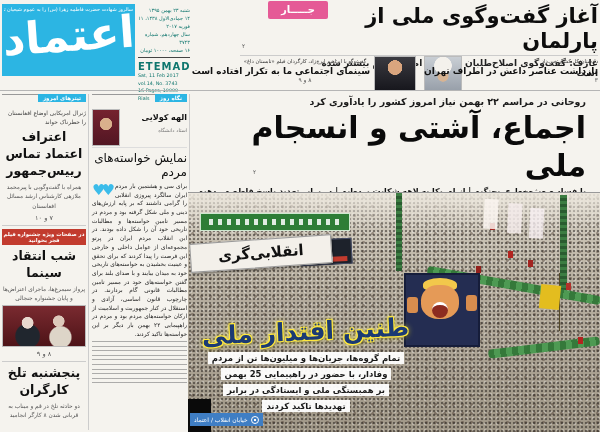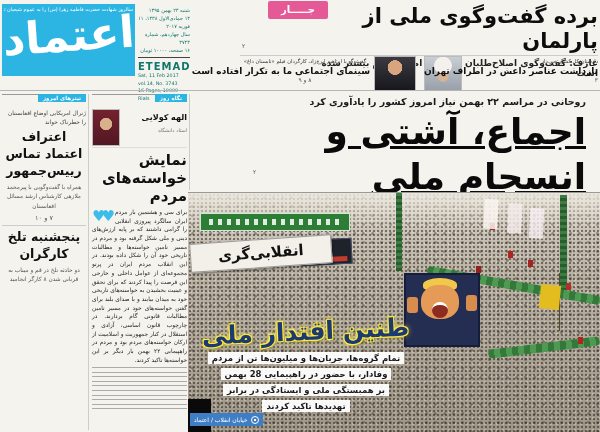--- a/index.html
+++ b/index.html
@@ -68,31 +68,31 @@
                 radial-gradient(circle at 30% 75%,#20262e 0 18%,transparent 20%),
                 radial-gradient(circle at 70% 78%,#ddd5c8 0 16%,transparent 18%),
                 linear-gradient(#7a2a30,#4d1317);}
 
   .dv-author{position:relative;height:38px;border-bottom:1px solid #ddd;margin-bottom:2px;}
   .ph-koolaee{left:0;top:0;width:26px;height:35px;
      background:radial-gradient(circle at 50% 40%,#d9b08c 0 24%,transparent 26%),
                 linear-gradient(#75222f,#521623);}
   .dv-name{position:absolute;right:0;top:4px;font-size:8px;font-weight:900;color:#111;}
   .dv-role{position:absolute;right:0;top:18px;font-size:5px;color:#777;}
-  .dv-head{font-size:15px;font-weight:700;color:#101010;text-align:right;margin:3px 0;}
+  .dv-head{font-size:12px;font-weight:400;color:#101010;text-align:right;margin:3px 0;}
   .hearts{float:left;color:#3bbcea;font-size:15px;line-height:1;letter-spacing:-4px;margin:1px 4px 1px 0;}
   .dv-body{font-size:5.8px;line-height:1.5;color:#222;text-align:justify;}
   .fill-lines{margin-top:3px;height:46px;
      background:repeating-linear-gradient(180deg,#8d8d8d 0 1px,transparent 1px 4.6px);opacity:.7;}
 
   
   .lead{left:240px;top:96px;width:346px;text-align:right;}
   .lead-kicker{font-size:9.5px;font-weight:bold;color:#1a1a1a;}
-  .lead-head{font-size:36px;font-weight:900;color:#0a0a0a;line-height:1.25;margin:2px 0 3px;
-             letter-spacing:-1px;text-decoration:underline;}
+  .lead-head{font-size:30px;font-weight:900;color:#0a0a0a;line-height:1.25;margin:2px 0 3px;
+             letter-spacing:-1px;}
   .lead-sub{font-size:8px;font-weight:bold;color:#111;white-space:nowrap;}
   .lead-pg{left:253px;top:168px;}
 
   
   .photo{left:188px;top:192px;width:412px;height:240px;border-top:1px solid #999;
      background-color:#b7af9f;
      background-image:
        linear-gradient(180deg,rgba(238,233,223,.9),rgba(238,233,223,0) 16%),
        radial-gradient(rgba(30,25,22,.5) 1px,transparent 1.6px),
        radial-gradient(rgba(255,255,255,.28) 1px,transparent 1.4px),
@@ -159,21 +159,21 @@
     <div class="date-fa">۱۶ صفحه، ۱۰۰۰۰ تومان</div>
     <hr>
     <div class="logo-en">ETEMAD</div>
     <div class="date-en">Sat, 11 Feb 2017</div>
     <div class="date-en">vol.14, No. 3743</div>
     <div class="date-en">16 Pages, 10000 Rials</div>
   </div>
   <div class="abs bubble">جـــــار</div>
 
   <div class="abs top-story">
-    <h1>برده گفت‌وگوی ملی از پارلمان</h1>
+    <h1>آغاز گفت‌وگوی ملی از پارلمان</h1>
     <div class="top-sub">عارف: گفت‌وگوی اصلاح‌طلبان با جریان اصلی نظام بیشتر شده است</div>
   </div>
   <div class="abs pg top-pg">۲</div>
 
   <div class="abs rule-a"></div>
 
   <div class="abs story-a">
     <div class="abs ph ph-man"></div>
     <div class="sa-txt">
       <div class="kicker">گفت‌وگو با ابراهیم ایرج‌زاد، کارگردان فیلم «تابستان داغ»</div>
@@ -196,20 +196,28 @@
 
   <div class="abs col1">
     <div class="col-head">
       <span class="tab">تیترهای امروز</span>
     </div>
     <div>
       <div class="c-kicker">ژنرال امریکایی اوضاع افغانستان را خطرناک خواند</div>
       <div class="c-head">اعتراف اعتماد تماس رییس‌جمهور</div>
       <div class="c-sub">همراه با گفت‌وگویی با پیرمحمد ملازهی کارشناس ارشد مسائل افغانستان</div>
       <div class="c-pg">۷ و ۱۰</div>
+      <div class="c-div"></div>
+    </div>
+    <div>
+      <div class="red-bar">در صفحات ویژه جشنواره فیلم فجر بخوانید</div>
+      <div class="c-head">شب انتقاد سینما</div>
+      <div class="c-sub">پرواز سیمرغ‌ها، ماجرای اعتراض‌ها و پایان جشنواره جنجالی</div>
+      <div class="ph ph-fest"></div>
+      <div class="c-pg">۸ و ۹</div>
       <div class="c-div"></div>
     </div>
     <div>
       <div class="c-head">پنجشنبه تلخ کارگران</div>
       <div class="c-sub">دو حادثه تلخ در قم و میناب به قربانی شدن ۸ کارگر انجامید</div>
 
     </div>
 
   </div>
 
@@ -252,21 +260,21 @@
       <div class="abs t-face"></div>
       <div class="abs t-mouth"></div>
       <div class="abs t-hand1"></div>
       <div class="abs t-hand2"></div>
     </div>
     <div class="abs flag-pole"></div>
     <div class="abs flag-yellow"></div>
     <div class="abs ph-title">طنین اقتدار ملی</div>
     <div class="abs caps">
       <div class="cap"><span>تمام گروه‌ها، جریان‌ها و میلیون‌ها تن از مردم</span></div>
-      <div class="cap"><span>وفادار، با حضور در راهپیمایی 28 بهمن</span></div>
+      <div class="cap"><span>وفادار، با حضور در راهپیمایی 25 بهمن</span></div>
       <div class="cap"><span>بر همبستگی ملی و ایستادگی در برابر</span></div>
       <div class="cap"><span>تهدیدها تاکید کردند</span></div>
     </div>
     <div class="abs badge">۲ و ۳</div>
     <div class="abs credit">
       <span class="cam"></span>
       <span>خیابان انقلاب / اعتماد</span>
     </div>
   </div>
 

